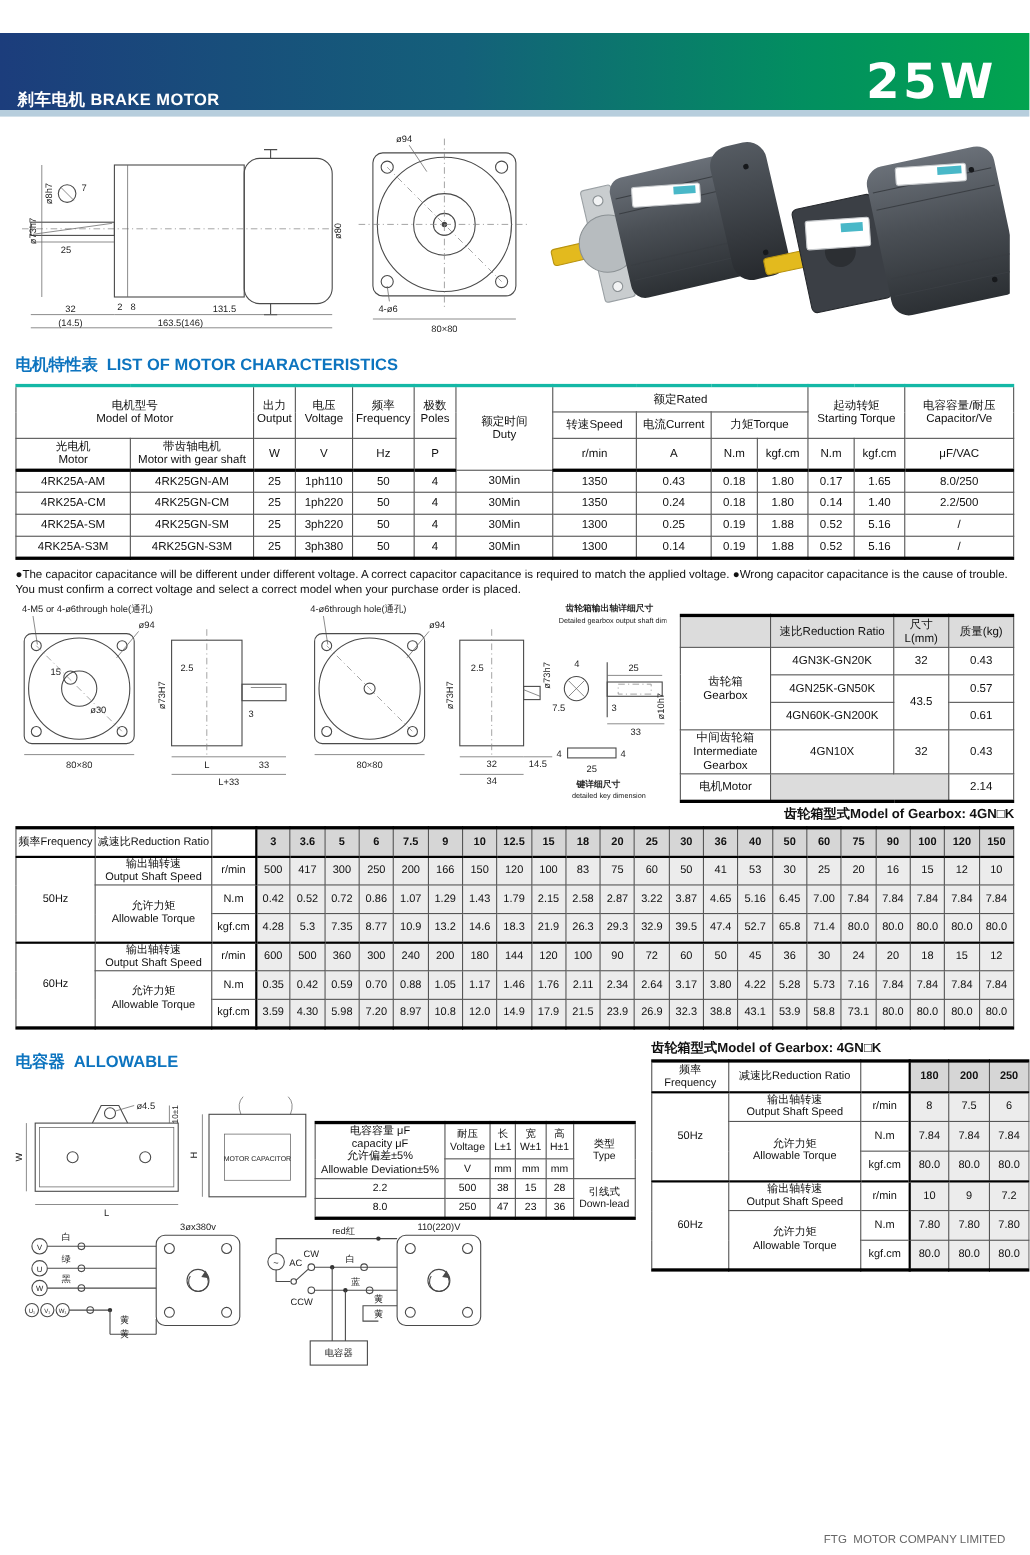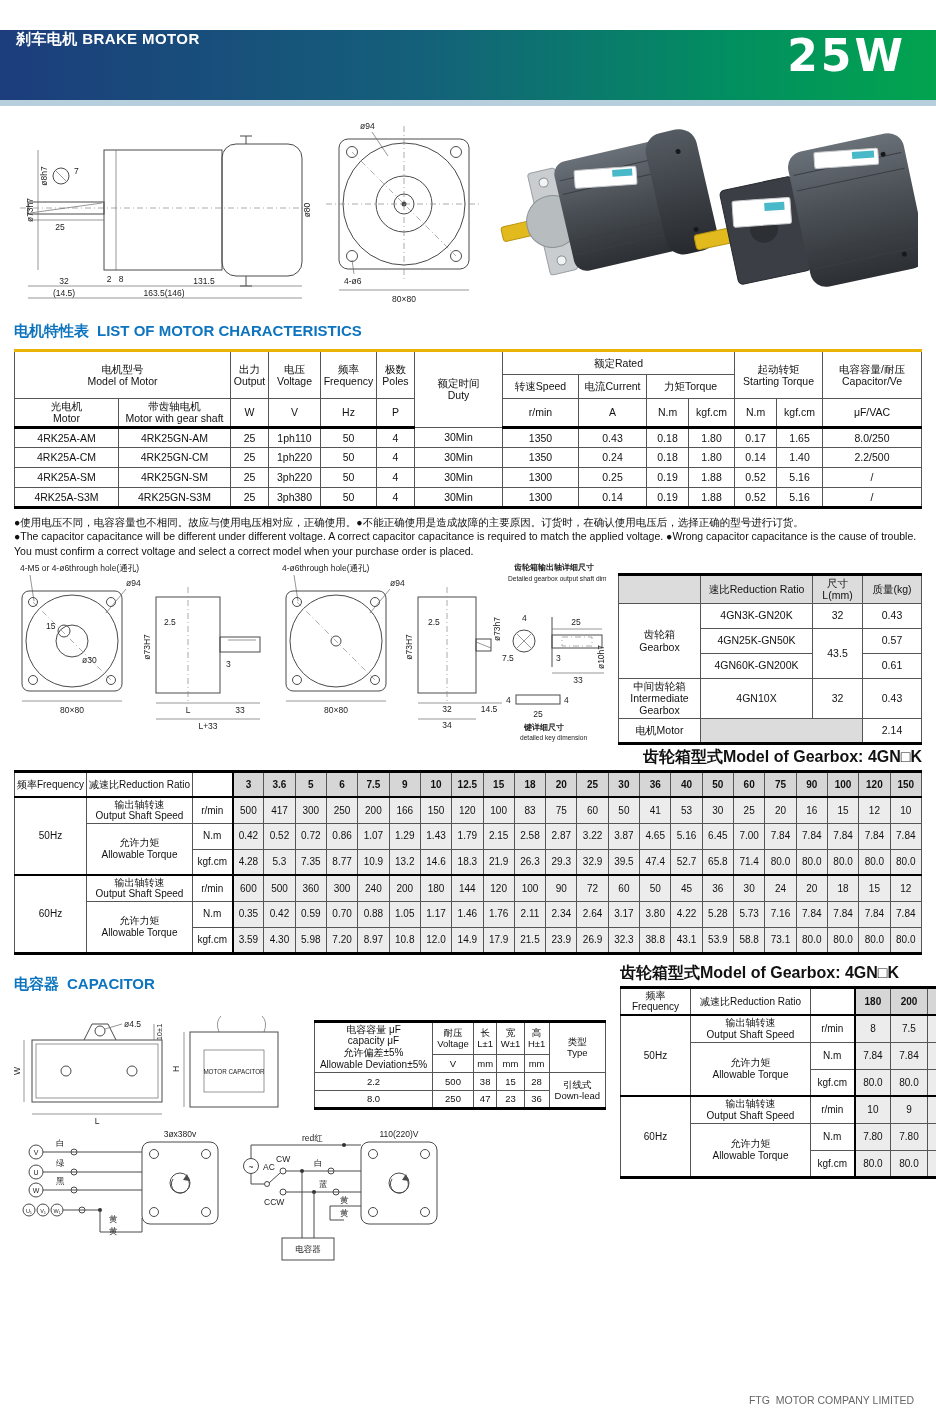--- a/index.html
+++ b/index.html
@@ -3,21 +3,21 @@
 <meta charset="utf-8">
 <style>
   *{margin:0;padding:0;box-sizing:border-box}
   html,body{background:#fff}
   body{width:936px;height:1414px;position:relative;overflow:hidden;
        font-family:"Liberation Sans","DejaVu Sans",sans-serif;color:#111}
   .content{padding:0 14px}
 
   
   .topgap{height:30px}
-  .header-bar{height:70px;width:936px;display:flex;align-items:flex-start;justify-content:space-between;
+  .header-bar{height:70px;width:936px;display:flex;align-items:flex-end;justify-content:space-between;
     padding:0 30px 0 16px;
     background:linear-gradient(90deg,#1c3d7c 0%,#14607a 45%,#028f60 78%,#02a44f 100%)}
   .header-bar .ttl{color:#fff;font-weight:bold;font-size:15px;letter-spacing:.4px}
   .header-bar .pw{color:#fff;font-size:44px;letter-spacing:3px;font-family:"DejaVu Sans",sans-serif;font-weight:700}
   .header-strip{height:6px;width:936px;background:#b7cedd}
 
   
   .draw-row{display:flex;align-items:flex-start;margin-top:8px}
   svg{display:block}
   svg text{font-size:8.5px;fill:#222;font-family:"Liberation Sans","DejaVu Sans",sans-serif}
@@ -30,37 +30,37 @@
 
   
   .sec-title{color:#0d74bf;font-weight:bold;font-size:15px;margin:16px 0 8px}
   .sec-title .en{margin-left:8px}
 
   
   table{border-collapse:collapse;text-align:center;font-size:10.5px}
   th,td{border:1px solid #555;font-weight:normal;white-space:pre-line;padding:1px 2px;line-height:1.18}
 
   
-  .char-table{width:100%;table-layout:fixed;border-top:3px solid #eab308;border-bottom:3px solid #000}
+  .char-table{width:100%;table-layout:fixed;border-top:3px solid #14b8a6;border-bottom:3px solid #000}
   .char-table thead tr:last-child th{border-bottom:3px solid #000}
   .char-table thead th{height:24px}
   .char-table tbody td{height:20px}
 
   .notes{font-size:10.5px;line-height:1.4;margin-top:6px}
   .notes p{margin:0}
 
   
   .gear-row{display:flex;align-items:flex-start;gap:12px}
   .gear-table{width:304px;margin-top:14px;border-top:3px solid #000;border-bottom:3px solid #000}
   .gear-table th,.gear-table td{height:25px}
   .gear-table .gray{background:#dcdcdc}
   .gear-table tr:first-child th{background:#dcdcdc}
 
   
-  .model-note{font-size:16px;font-weight:bold;text-align:right;margin:2px 0 2px}
+  .model-note{font-size:12px;font-weight:bold;text-align:right;margin:2px 0 2px}
   .torque-table{width:100%;table-layout:fixed;border-top:3px solid #000;border-bottom:3px solid #000}
   .torque-table th,.torque-table td{height:26px;font-size:10px;padding:0 1px}
   .torque-table td{background:#ececec}
   .torque-table tr.rhead td{background:#d6d6d6;font-weight:bold;border-bottom:2px solid #000}
   .torque-table tr.rhead th{border-bottom:2px solid #000}
   .torque-table .c-freq{width:72px;background:#fff}
   .torque-table .c-ratio{width:106px;background:#fff}
   .torque-table .c-unit{width:40px;border-right:2px solid #000;background:#fff}
   .torque-table tr.bsep th,.torque-table tr.bsep td{border-top:2px solid #000}
 
@@ -71,21 +71,21 @@
   .torque-sm tr.rhead th{border-bottom:2px solid #000}
   .torque-sm .c-freq{width:70px;background:#fff}
   .torque-sm .c-ratio{width:120px;background:#fff}
   .torque-sm .c-unit{width:44px;border-right:2px solid #000;background:#fff}
   .torque-sm tr.bsep th,.torque-sm tr.bsep td{border-top:2px solid #000}
 
   
   .bottom-row{display:flex;align-items:flex-start;gap:14px;margin-top:4px}
   .bottom-left{flex:1}
   .bottom-right{width:346px;padding-top:2px}
-  .cap-row{display:flex;align-items:flex-start;gap:32px}
+  .cap-row{display:flex;align-items:flex-end;gap:4px}
   .cap-table{width:292px;margin-top:18px;border-top:3px solid #000;border-bottom:3px solid #000;font-size:9.5px}
   .cap-table th,.cap-table td{padding:1px 2px}
   .cap-table .cap-main{width:118px;font-size:10px}
   .cap-table td{height:18px}
 
   .footer{position:absolute;right:22px;bottom:8px;font-size:10.5px;color:#666;white-space:pre}
 </style>
 </head>
 <body>
 
@@ -335,21 +335,20 @@
           <td>0.19</td>
           <td>1.88</td>
           <td>0.52</td>
           <td>5.16</td>
           <td>/</td>
         </tr>
       </tbody>
   </table>
 
   <div class="notes">
-    <p>●使用电压不同，电容容量也不相同。故应与使用电压相对应，正确使用。●不能正确使用是造成故障的主要原因。订货时，在确认使用电压后，选择正确的型号进行订货。</p>
     <p>●The capacitor capacitance will be different under different voltage. A correct capacitor capacitance is required to match the applied voltage. ●Wrong capacitor capacitance is the cause of trouble. You must confirm a correct voltage and select a correct model when your purchase order is placed.</p>
   </div>
 
 
   <div class="gear-row">
     <svg width="592" height="184" viewBox="0 0 592 184">
 
       <text class="cjk" x="6" y="12">4-M5 or 4-ø6through hole(通孔)</text>
       <line class="thin" x1="16" y1="16" x2="20" y2="42"></line>
       <rect class="lines" x="8" y="32" width="100" height="100" rx="7"></rect>
@@ -673,21 +672,21 @@
           <td>80.0</td>
           <td>80.0</td>
         </tr>
   </tbody>
     </table>
 
   <div class="bottom-row">
     <div class="bottom-left">
 
       <h2 class="sec-title">
-        <span>电容器</span><span class="en">CAPACITOR</span>
+        <span>电容器</span><span class="en">ALLOWABLE</span>
       </h2>
 
       <div class="cap-row">
         <svg width="268" height="126" viewBox="0 0 268 126">
           <rect class="lines" x="18" y="38" width="130" height="62"></rect>
           <rect class="thin" x="22" y="42" width="122" height="54"></rect>
           <circle class="lines" cx="52" cy="69" r="5"></circle>
             <circle class="lines" cx="118" cy="69" r="5"></circle>
           <polyline class="lines" points="70,38 78,22 94,22 102,38"></polyline>
           <circle class="lines" cx="86" cy="29" r="5"></circle>

